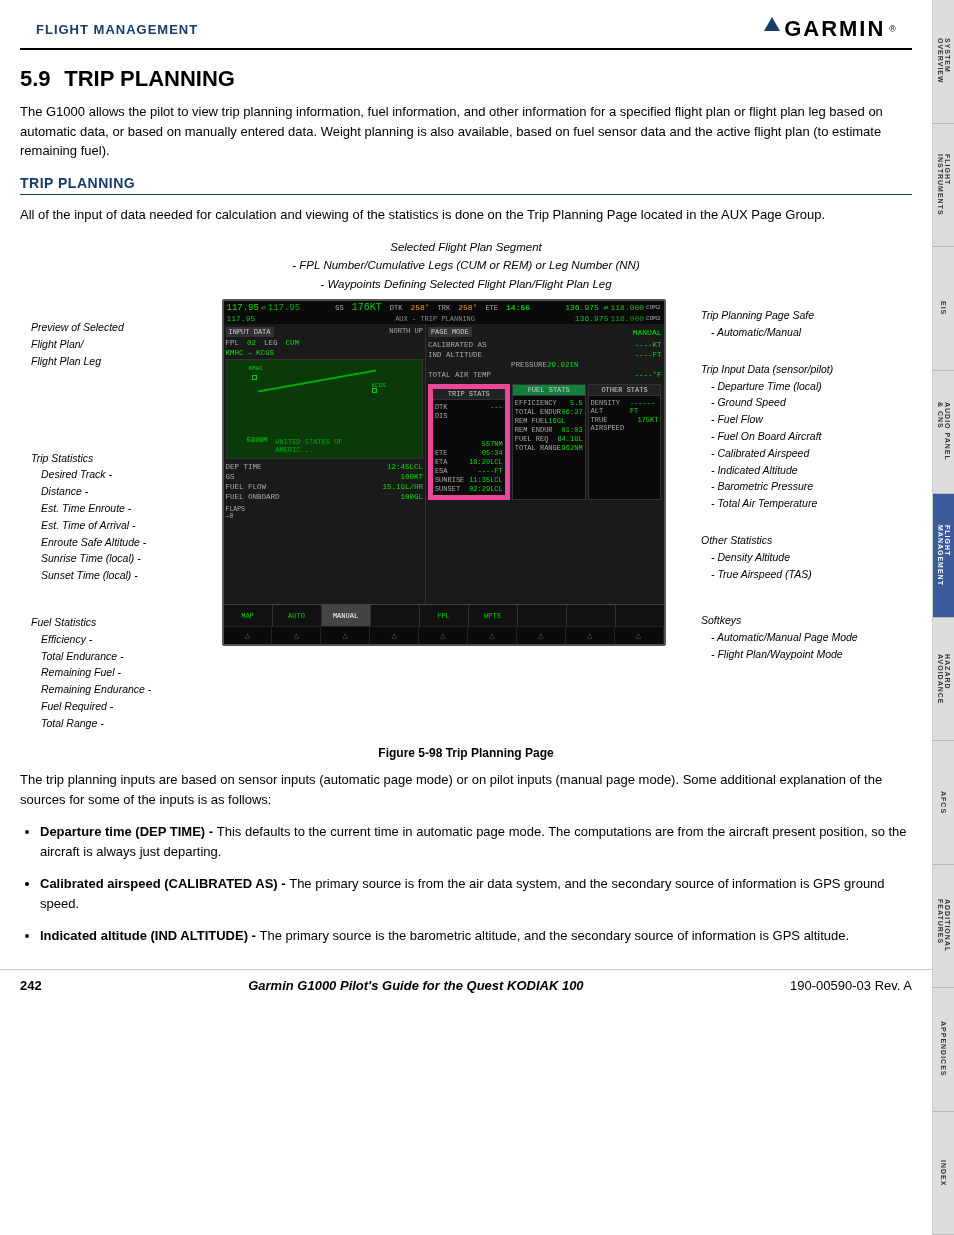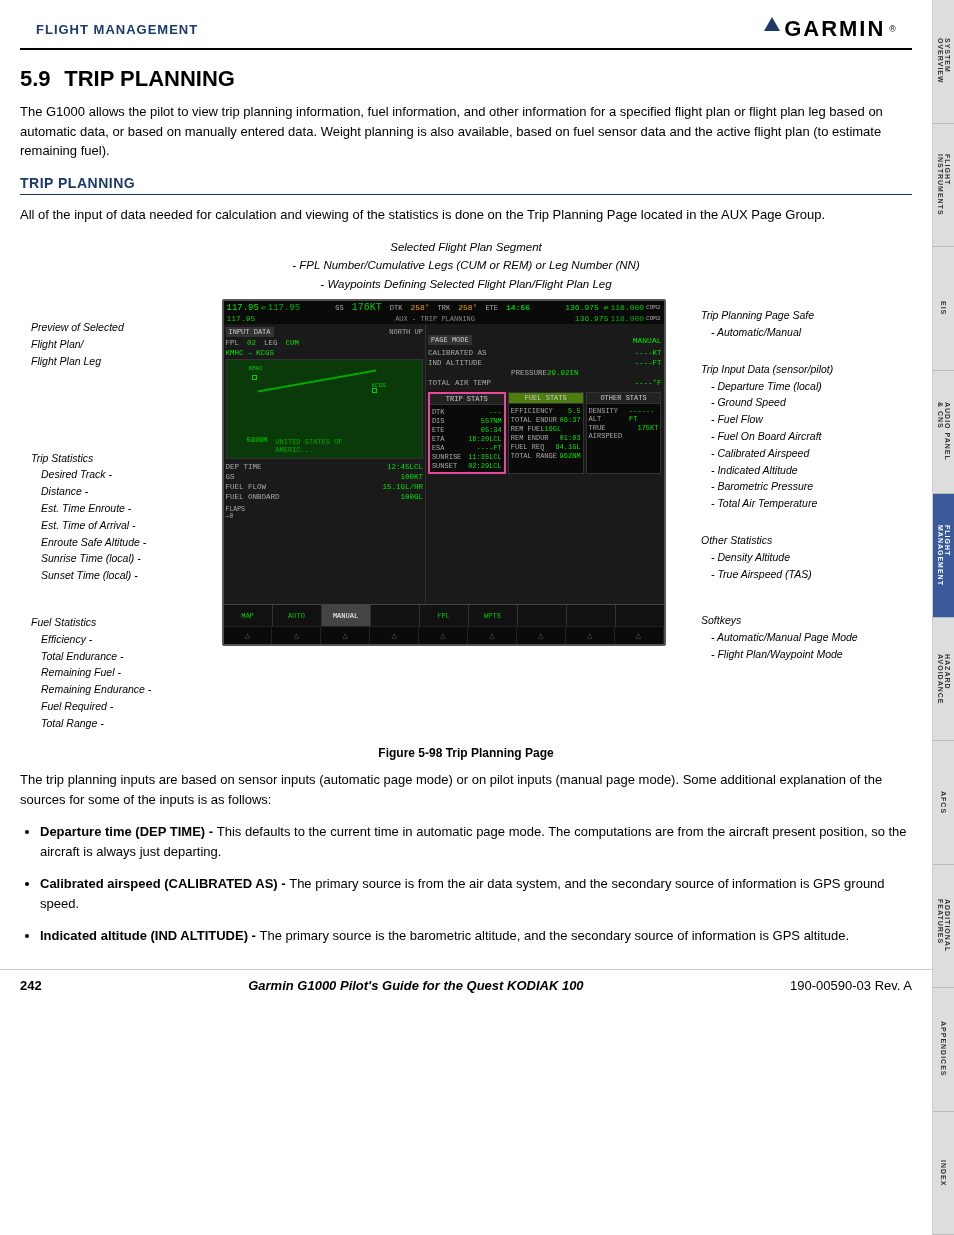--- a/index.html
+++ b/index.html
@@ -416,21 +416,21 @@
             <div style="display:flex; gap:2px; align-items:center;">
               <span style="color:#00cc00; font-size:8px;">136.975</span>
               <span style="color:#00aa00; font-size:8px;">118.000</span>
               <span style="color:#aaa; font-size:6px;">COM2</span>
             </div>
           </div>
 
           <div style="display:flex; min-height:280px;">
 
             <div style="width:46%; border-right:1px solid #333; padding:3px 2px;">
-              <div style="display:flex; justify-content:space-between; align-items:center; margin-bottom:2px;">
+              <div style="display:flex; justify-content:space-between; margin-bottom:2px;">
                 <span style="background:#333; color:#ccc; font-size:7px; padding:1px 3px;">INPUT DATA</span>
                 <span style="color:#aaa; font-size:7px;">NORTH UP</span>
               </div>
 
               <div style="display:flex; gap:8px; margin-bottom:2px;">
                 <span style="color:#aaa; font-size:7.5px;">FPL</span>
                 <span style="color:#00e600; font-size:7.5px;">02</span>
                 <span style="color:#aaa; font-size:7.5px;">LEG</span>
                 <span style="color:#00e600; font-size:7.5px;">CUM</span>
               </div>
@@ -471,21 +471,21 @@
                 </div>
               </div>
 
               <div style="display:flex; gap:4px; margin-top:4px; font-size:6.5px; color:#aaa;">
                 <div>
                   FLAPS<br>—0
                 </div>
               </div>
             </div>
 
-            <div style="width:54%; padding:11px 2px;">
+            <div style="width:54%; padding:3px 2px;">
 
               <div style="display:flex; justify-content:space-between; align-items:center; margin-bottom:3px;">
                 <span style="background:#333; color:#ccc; font-size:7px; padding:1px 3px;">PAGE MODE</span>
                 <span style="color:#00e600; font-size:8px;">MANUAL</span>
               </div>
 
               <div style="margin-bottom:4px;">
                 <div style="display:flex; justify-content:space-between; font-size:7.5px; padding:1px 0;">
                   <span style="color:#aaa;">CALIBRATED AS</span>
                   <span style="color:#00e600;">----KT</span>
@@ -499,30 +499,30 @@
                   <span style="color:#00e600;">29.92IN</span>
                 </div>
                 <div style="display:flex; justify-content:space-between; font-size:7.5px; padding:1px 0;">
                   <span style="color:#aaa;">TOTAL AIR TEMP</span>
                   <span style="color:#00e600;">----°F</span>
                 </div>
               </div>
 
               <div style="display:flex; gap:2px; margin-top:4px;">
 
-                <div style="flex:1; background:#0a0a0a; border:2px solid #ec4899;">
+                <div style="flex:1; background:#0a0a0a; border:5px solid #ec4899;">
                   <div style="background:#222; color:#ccc; font-size:7px; text-align:center; padding:1px; border-bottom:1px solid #333;">TRIP STATS</div>
                   <div style="padding:2px;">
                     <div style="display:flex; justify-content:space-between; font-size:7px; padding:0.5px 0;">
                       <span style="color:#aaa;">DTK</span>
                       <span style="color:#00e600;">---</span>
                     </div>
                     <div style="display:flex; justify-content:space-between; font-size:7px; padding:0.5px 0;">
                       <span style="color:#aaa;">DIS</span>
-                      <span style="color:#00e600;">557NM</span>
+                      <span style="color:#00e600;margin-top:28px;">557NM</span>
                     </div>
                     <div style="display:flex; justify-content:space-between; font-size:7px; padding:0.5px 0;">
                       <span style="color:#aaa;">ETE</span>
                       <span style="color:#00e600;">05:34</span>
                     </div>
                     <div style="display:flex; justify-content:space-between; font-size:7px; padding:0.5px 0;">
                       <span style="color:#aaa;">ETA</span>
                       <span style="color:#00e600;">18:20LCL</span>
                     </div>
                     <div style="display:flex; justify-content:space-between; font-size:7px; padding:0.5px 0;">
@@ -534,21 +534,21 @@
                       <span style="color:#00e600;">11:35LCL</span>
                     </div>
                     <div style="display:flex; justify-content:space-between; font-size:7px; padding:0.5px 0;">
                       <span style="color:#aaa;">SUNSET</span>
                       <span style="color:#00e600;">02:29LCL</span>
                     </div>
                   </div>
                 </div>
 
                 <div style="flex:1; background:#0a0a0a; border:1px solid #333;">
-                  <div style="background:#4d7c0f; color:#ccc; font-size:7px; text-align:center; padding:1px; border-bottom:1px solid #333;">FUEL STATS</div>
+                  <div style="background:#15803d; color:#ccc; font-size:7px; text-align:center; padding:1px; border-bottom:1px solid #333;">FUEL STATS</div>
                   <div style="padding:2px;">
                     <div style="display:flex; justify-content:space-between; font-size:7px; padding:0.5px 0;">
                       <span style="color:#aaa;">EFFICIENCY</span>
                       <span style="color:#00e600;">5.5</span>
                     </div>
                     <div style="display:flex; justify-content:space-between; font-size:7px; padding:0.5px 0;">
                       <span style="color:#aaa;">TOTAL ENDUR</span>
                       <span style="color:#00e600;">06:37</span>
                     </div>
                     <div style="display:flex; justify-content:flex-start; font-size:7px; padding:0.5px 0;">

